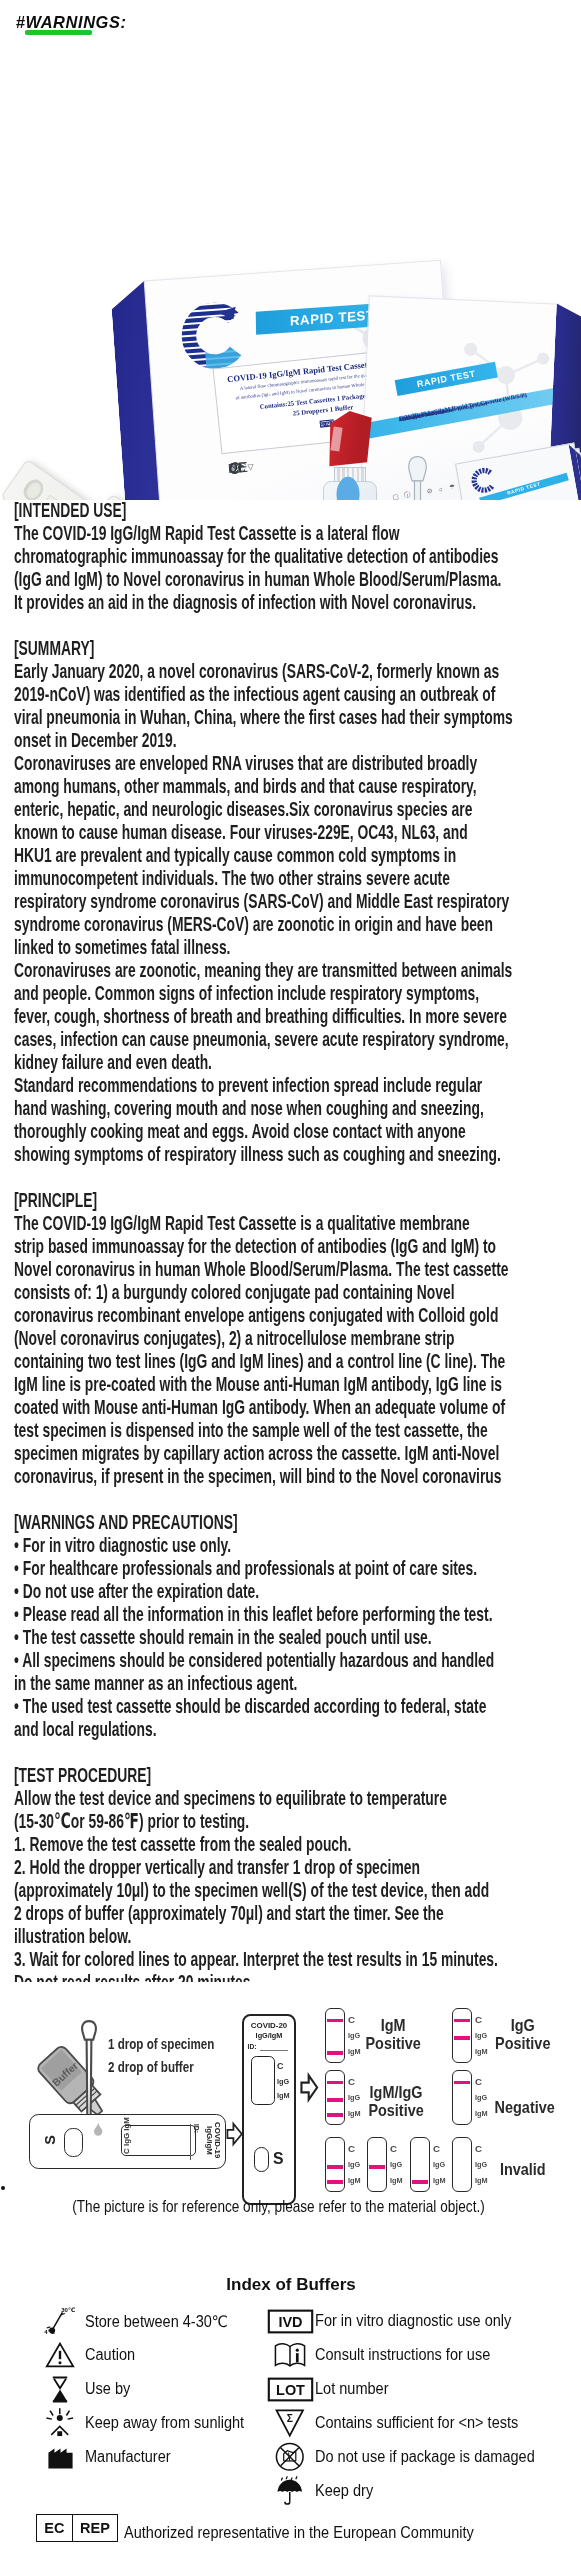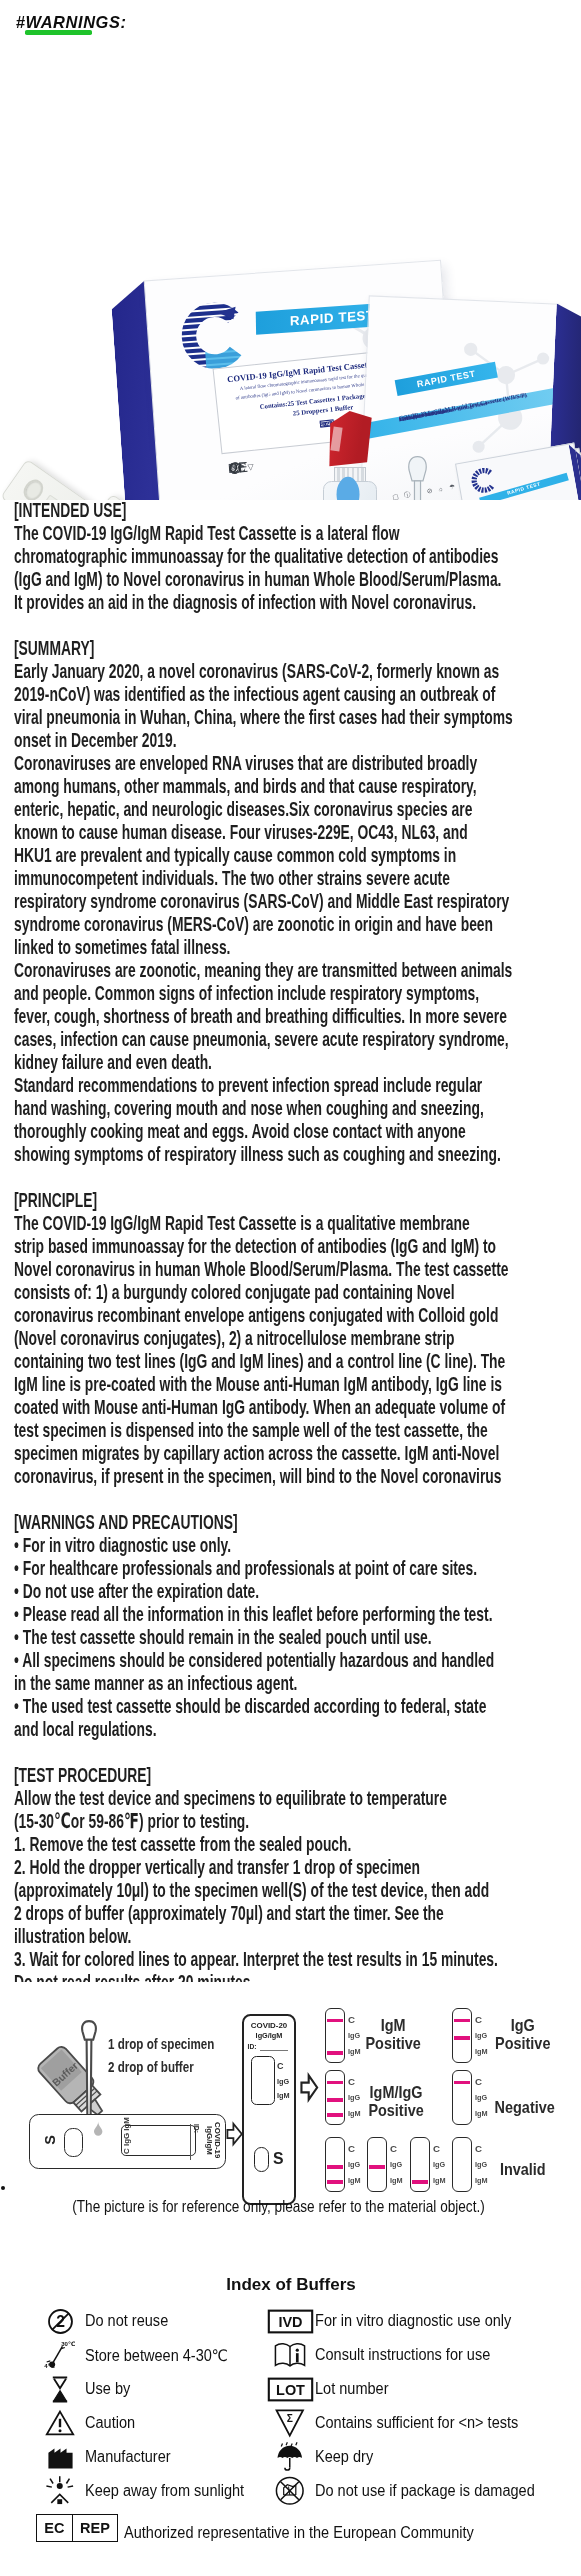--- a/index.html
+++ b/index.html
@@ -526,85 +526,75 @@
     <div class="caption">(The picture is for reference only, please refer to the material object.)</div>
     <div class="stray-dot"></div>
   </div>
 
   <div id="symbols">
     <div class="sym-title">Index of Buffers</div>
 
     <div class="sym-col left">
       <div class="sym-item">
         <span class="sym-icon">
-          <svg width="29" height="29" viewBox="0 0 48 48">
-              <circle cx="24" cy="24" r="19" fill="none" stroke="#111" stroke-width="3"></circle>
-              <text x="24" y="33" font-size="26" font-weight="bold" text-anchor="middle" fill="#111">2</text>
-              <line x1="10" y1="38" x2="38" y2="10" stroke="#111" stroke-width="3"></line>
-            </svg>
-        </span>
-        <span class="sym-label">Do not reuse</span>
-      </div>
-      <div class="sym-item">
-        <span class="sym-icon">
           <svg width="34" height="31.5" viewBox="0 0 56 52">
               <text x="30" y="12" font-size="10" fill="#111" font-weight="bold">30℃</text>
               <text x="2" y="48" font-size="10" fill="#111" font-weight="bold">4℃</text>
               <line x1="16" y1="40" x2="32" y2="12" stroke="#111" stroke-width="2.5"></line>
               <circle cx="15" cy="42" r="5" fill="#111"></circle>
               <path d="M30 16 l6 -2 M12 36 l-6 2" stroke="#111" stroke-width="2"></path>
             </svg>
         </span>
         <span class="sym-label">Store between 4-30℃</span>
       </div>
       <div class="sym-item">
         <span class="sym-icon">
+          <svg width="30" height="28" viewBox="0 0 50 46">
+              <polygon points="25,4 47,42 3,42" fill="none" stroke="#111" stroke-width="3"></polygon>
+              <line x1="25" y1="16" x2="25" y2="30" stroke="#111" stroke-width="4"></line>
+              <circle cx="25" cy="36" r="2.5" fill="#111"></circle>
+            </svg>
+        </span>
+        <span class="sym-label">Caution</span>
+      </div>
+      <div class="sym-item">
+        <span class="sym-icon">
           <svg width="24" height="29" viewBox="0 0 40 48">
               <path d="M8 4 h24 M8 44 h24" stroke="#111" stroke-width="3"></path>
               <path d="M10 6 L20 22 L30 6" fill="none" stroke="#111" stroke-width="3"></path>
               <path d="M20 26 L10 42 h20 z" fill="#111" stroke="#111" stroke-width="2"></path>
             </svg>
         </span>
         <span class="sym-label">Use by</span>
-      </div>
-      <div class="sym-item">
-        <span class="sym-icon">
-          <svg width="30" height="28" viewBox="0 0 50 46">
-              <polygon points="25,4 47,42 3,42" fill="none" stroke="#111" stroke-width="3"></polygon>
-              <line x1="25" y1="16" x2="25" y2="30" stroke="#111" stroke-width="4"></line>
-              <circle cx="25" cy="36" r="2.5" fill="#111"></circle>
-            </svg>
-        </span>
-        <span class="sym-label">Caution</span>
-      </div>
-      <div class="sym-item">
-        <span class="sym-icon">
-          <svg width="29" height="28" viewBox="0 0 48 46">
-              <path d="M4 42 V16 L14 9 V16 L24 9 V16 L34 9 V16 H44 V42 Z" fill="#111"></path>
-            </svg>
-        </span>
-        <span class="sym-label">Manufacturer</span>
       </div>
       <div class="sym-item">
         <span class="sym-icon">
           <svg width="31.5" height="31.5" viewBox="0 0 52 52">
               <g stroke="#111" stroke-width="2.5">
                 <line x1="26" y1="2" x2="26" y2="12"></line>
                 <line x1="10" y1="6" x2="15" y2="14"></line>
                 <line x1="42" y1="6" x2="37" y2="14"></line>
                 <line x1="4" y1="18" x2="13" y2="20"></line>
                 <line x1="48" y1="18" x2="39" y2="20"></line>
               </g>
               <circle cx="26" cy="18" r="5" fill="#111"></circle>
               <path d="M12 46 L26 32 L40 46" fill="none" stroke="#111" stroke-width="2.5"></path>
               <rect x="22" y="40" width="8" height="8" fill="#111"></rect>
             </svg>
         </span>
         <span class="sym-label">Keep away from sunlight</span>
       </div>
+      <div class="sym-item">
+        <span class="sym-icon">
+          <svg width="29" height="28" viewBox="0 0 48 46">
+              <path d="M4 42 V16 L14 9 V16 L24 9 V16 L34 9 V16 H44 V42 Z" fill="#111"></path>
+            </svg>
+        </span>
+        <span class="sym-label">Manufacturer</span>
+      </div>
     </div>
 
     <div class="sym-col right">
       <div class="sym-item">
         <span class="sym-icon">
           <svg width="47" height="27" viewBox="0 0 78 44">
               <rect x="3" y="4" width="72" height="36" fill="none" stroke="#111" stroke-width="3.5"></rect>
               <text x="39" y="31" font-size="24" font-weight="bold" text-anchor="middle" fill="#111">IVD</text>
             </svg>
         </span>
@@ -631,50 +621,50 @@
         <span class="sym-label">Lot number</span>
       </div>
       <div class="sym-item">
         <span class="sym-icon">
           <svg width="31.5" height="30" viewBox="0 0 52 50">
               <polygon points="4,4 48,4 26,46" fill="none" stroke="#111" stroke-width="3"></polygon>
               <text x="26" y="24" font-size="17" font-weight="bold" text-anchor="middle" fill="#111">Σ</text>
             </svg>
         </span>
         <span class="sym-label">Contains sufficient for &lt;n&gt; tests</span>
+      </div>
+      <div class="sym-item">
+        <span class="sym-icon">
+          <svg width="31.5" height="31.5" viewBox="0 0 52 52">
+              <circle cx="26" cy="26" r="22" fill="none" stroke="#111" stroke-width="2.5"></circle>
+              <polyline points="16,33 16,21 22,16 31,19 36,17 36,33" fill="none" stroke="#111" stroke-width="2"></polyline>
+              <line x1="16" y1="33" x2="36" y2="33" stroke="#111" stroke-width="2"></line>
+              <line x1="24" y1="19" x2="26" y2="33" stroke="#111" stroke-width="1.6"></line>
+              <line x1="11" y1="41" x2="41" y2="11" stroke="#111" stroke-width="2.5"></line>
+              <line x1="11" y1="11" x2="41" y2="41" stroke="#111" stroke-width="2.5"></line>
+            </svg>
+        </span>
+        <span class="sym-label">Do not use if package is damaged</span>
       </div>
       <div class="sym-item">
         <span class="sym-icon">
           <svg width="31.5" height="31.5" viewBox="0 0 52 52">
               <path d="M6 28 A20 20 0 0 1 46 28 Q42 25 38 28 Q34 25 30 28 Q26 25 22 28 Q18 25 14 28 Q10 25 6 28 Z" fill="#111"></path>
               <line x1="26" y1="28" x2="26" y2="44" stroke="#111" stroke-width="2.5"></line>
               <path d="M26 44 a4 4 0 0 1 -8 0" fill="none" stroke="#111" stroke-width="2.5"></path>
               <g stroke="#111" stroke-width="2">
                 <line x1="14" y1="4" x2="12" y2="9"></line>
                 <line x1="22" y1="2" x2="20" y2="7"></line>
                 <line x1="30" y1="4" x2="28" y2="9"></line>
                 <line x1="38" y1="2" x2="36" y2="7"></line>
               </g>
             </svg>
         </span>
         <span class="sym-label">Keep dry</span>
       </div>
-      <div class="sym-item">
-        <span class="sym-icon">
-          <svg width="31.5" height="31.5" viewBox="0 0 52 52">
-              <circle cx="26" cy="26" r="22" fill="none" stroke="#111" stroke-width="2.5"></circle>
-              <polyline points="16,33 16,21 22,16 31,19 36,17 36,33" fill="none" stroke="#111" stroke-width="2"></polyline>
-              <line x1="16" y1="33" x2="36" y2="33" stroke="#111" stroke-width="2"></line>
-              <line x1="24" y1="19" x2="26" y2="33" stroke="#111" stroke-width="1.6"></line>
-              <line x1="11" y1="41" x2="41" y2="11" stroke="#111" stroke-width="2.5"></line>
-              <line x1="11" y1="11" x2="41" y2="41" stroke="#111" stroke-width="2.5"></line>
-            </svg>
-        </span>
-        <span class="sym-label">Do not use if package is damaged</span>
-      </div>
     </div>
 
     <div class="ecrep-row">
       <span class="ecrep-box">
         <span>EC</span>
         <span>REP</span>
       </span>
       <span class="ecrep-label">Authorized representative in the European Community</span>
     </div>
   </div>

